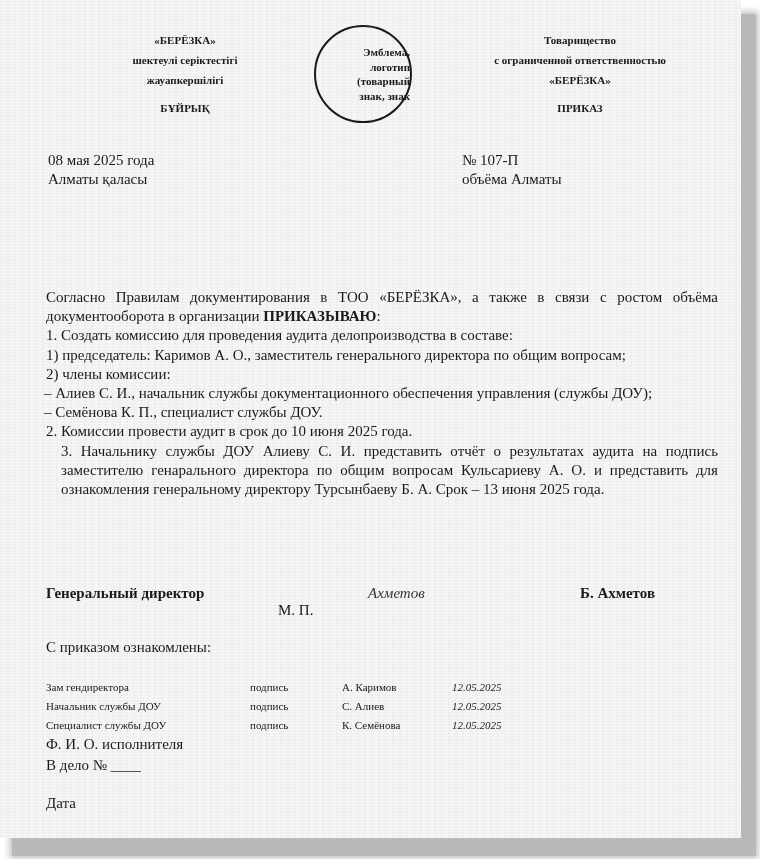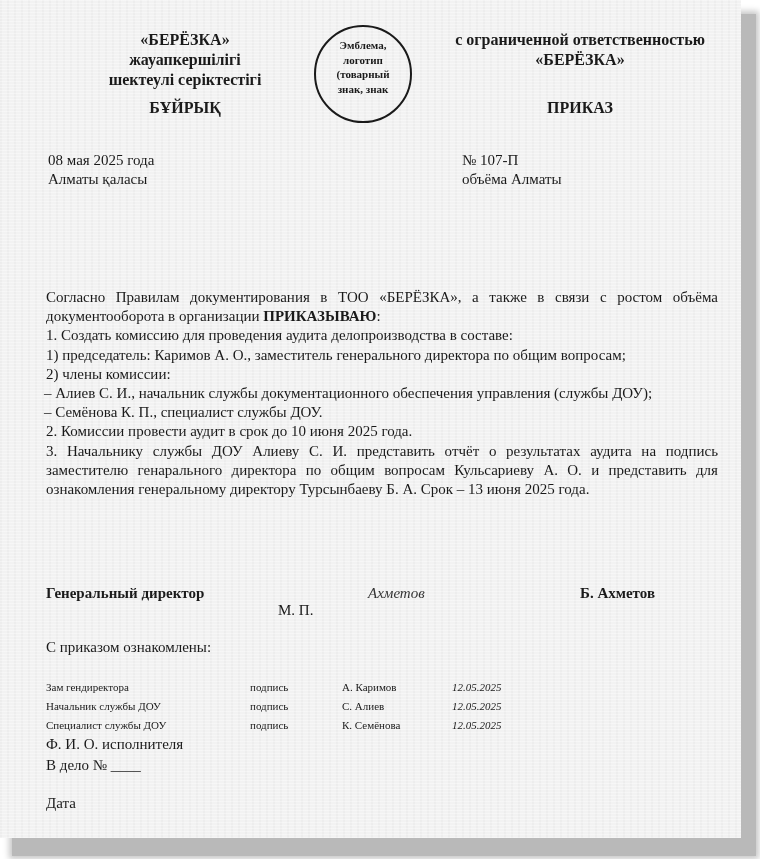--- a/index.html
+++ b/index.html
@@ -18,28 +18,28 @@
     background: #f2f2f2;
     background-image:
       repeating-linear-gradient(0deg, rgba(255,255,255,0.35) 0px, rgba(255,255,255,0.35) 1px, transparent 1px, transparent 3px),
       repeating-linear-gradient(90deg, rgba(200,200,200,0.12) 0px, rgba(200,200,200,0.12) 2px, transparent 2px, transparent 7px);
     font-size: 14px;
   }
   .abs { position: absolute; }
   .center { text-align: center; }
   .bold { font-weight: bold; }
   .italic { font-style: italic; }
-  .hdr { font-family: "Liberation Serif", "DejaVu Serif", serif; font-size: 16px; font-weight: bold; line-height: 20px; }
+  .hdr { font-family: "Liberation Serif", "DejaVu Serif", serif; font-size: 11px; font-weight: bold; line-height: 20px; }
   .txt { font-family: "Liberation Serif", "DejaVu Serif", serif; font-size: 15px; line-height: 19.5px; }
   .emblem {
     position: absolute; left: 314px; top: 25px; width: 94px; height: 94px;
     border: 2px solid #1a1a1a; border-radius: 50%;
   }
   .emblem-text {
-    position: absolute; left: 0; right: 0; top: 11px; text-align: center;
+    position: absolute; left: 0; right: 0; top: 18px; text-align: right;
     font-family: "Liberation Serif", serif; font-weight: bold; font-size: 11px; line-height: 14.5px;
   }
   .body-text {
     position: absolute; left: 46px; top: 288px; width: 672px;
     font-family: "Liberation Serif", "DejaVu Serif", serif; font-size: 15px; line-height: 19.2px;
   }
   .body-text p { margin: 0; }
   .just { text-align: justify; text-align-last: left; }
   .tbl { position: absolute; left: 46px; top: 678px; border-collapse: collapse;
     font-family: "Liberation Serif", "DejaVu Serif", serif; font-size: 11px; }
@@ -47,55 +47,56 @@
   .c1 { width: 204px; } .c2 { width: 92px; } .c3 { width: 110px; }
 </style>
 </head>
 <body>
 
 <div class="shadow"></div>
 <div class="paper">
 
   <div class="abs center hdr" style="left:60px; top:30px; width:250px;">
     <div>«БЕРЁЗКА»</div>
+    <div>шектеулі серіктестігі</div>
     <div>жауапкершілігі</div>
-    <div>шектеулі серіктестігі</div>
   </div>
   <div class="abs center hdr" style="left:60px; top:98px; width:250px;">БҰЙРЫҚ</div>
 
   <div class="emblem">
     <div class="emblem-text">
       <div>Эмблема,</div>
       <div>логотип</div>
       <div>(товарный</div>
       <div>знак, знак</div>
     </div>
   </div>
 
   <div class="abs center hdr" style="left:440px; top:30px; width:280px;">
+    <div>Товарищество</div>
     <div>с ограниченной ответственностью</div>
     <div>«БЕРЁЗКА»</div>
   </div>
   <div class="abs center hdr" style="left:440px; top:98px; width:280px;">ПРИКАЗ</div>
 
   <div class="abs txt" style="left:48px; top:151px;">08 мая 2025 года</div>
   <div class="abs txt" style="left:48px; top:170px;">Алматы қаласы</div>
   <div class="abs txt" style="left:462px; top:151px;">№ 107-П</div>
   <div class="abs txt" style="left:462px; top:170px;">объёма Алматы</div>
 
 
   <div class="body-text">
     <p class="just" style="text-indent:0;"><span>Согласно Правилам документирования в ТОО «БЕРЁЗКА», а также в связи с ростом объёма документооборота в организации </span><b>ПРИКАЗЫВАЮ</b><span>:</span></p>
     <p>1. Создать комиссию для проведения аудита делопроизводства в составе:</p>
     <p>1) председатель: Каримов А. О., заместитель генерального директора по общим вопросам;</p>
     <p>2) члены комиссии:</p>
     <p style="margin-left:-2px;">– Алиев С. И., начальник службы документационного обеспечения управления (службы ДОУ);</p>
     <p style="margin-left:-2px;">– Семёнова К. П., специалист службы ДОУ.</p>
     <p>2. Комиссии провести аудит в срок до 10 июня 2025 года.</p>
-    <p class="just" style="margin-left:-46px; padding-left:46px; text-indent:0;"><span>3. Начальнику службы ДОУ Алиеву С. И. представить отчёт о результатах аудита на подпись заместителю генарального директора по общим вопросам Кульсариеву А. О. и представить для ознакомления генеральному директору Турсынбаеву Б. А. Срок – 13 июня 2025 года.</span></p>
+    <p class="just" style="margin-left:-46px; padding-left:61px; text-indent:0;"><span>3. Начальнику службы ДОУ Алиеву С. И. представить отчёт о результатах аудита на подпись заместителю генарального директора по общим вопросам Кульсариеву А. О. и представить для ознакомления генеральному директору Турсынбаеву Б. А. Срок – 13 июня 2025 года.</span></p>
   </div>
 
   <div class="abs txt bold" style="left:46px; top:584px;">Генеральный директор</div>
   <div class="abs txt italic" style="left:368px; top:584px; color:#333;">Ахметов</div>
   <div class="abs txt bold" style="left:580px; top:584px;">Б. Ахметов</div>
   <div class="abs txt" style="left:278px; top:601px;">М. П.</div>
 
   <div class="abs txt" style="left:46px; top:638px;">С приказом ознакомлены:</div>
   <table class="tbl">
     <tbody>

